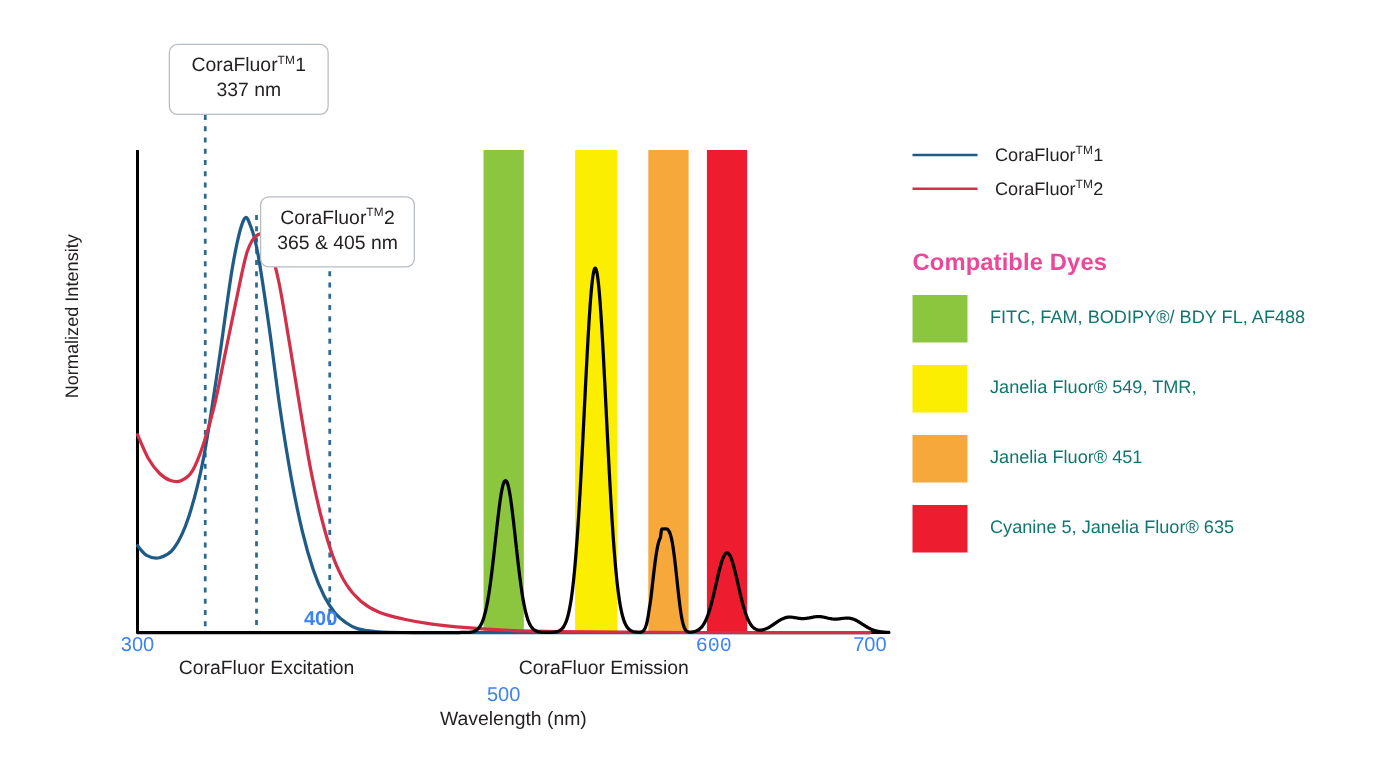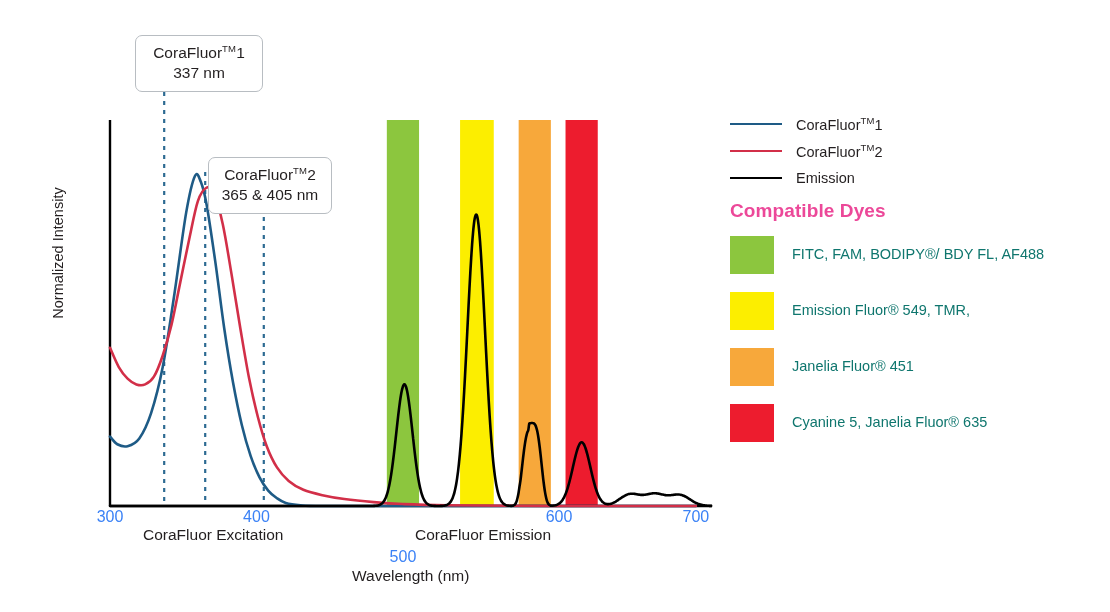--- a/index.html
+++ b/index.html
@@ -115,53 +115,49 @@
     </span>
     <span class="l2">365 &amp; 405 nm</span>
   </div>
 
   <div class="axlabel" id="ylabel">Normalized Intensity</div>
   <div class="axlabel" id="xlabel-excitation">CoraFluor Excitation</div>
   <div class="axlabel" id="xlabel-emission">CoraFluor Emission</div>
   <div class="axlabel" id="xlabel-wavelength">Wavelength (nm)</div>
   <div id="xticks">
       <div class="tick-label" style="left: 80px; top: 508px;">300</div>
-      <div class="tick-label" style="left: 226.472px; top: 508px;">400</div>
+      <div class="tick-label" style="left: 226.472px; top: 487px; font-weight: bold;">400</div>
       <div class="tick-label" style="left: 372.944px; top: 508px; margin-top: 40px;">500</div>
-      <div class="tick-label" style="left: 529px; top: 508px;">600</div>
+      <div class="tick-label" style="left: 541px; top: 508px; font-family: Liberation Mono, monospace;">600</div>
       <div class="tick-label" style="left: 665.888px; top: 508px;">700</div>
     </div>
 
   <div id="legend">
       <div class="legend-row">
         <div class="legend-swatch-line" style="border-top-color: rgb(30, 91, 134);"></div>
         <div class="legend-text"><span>CoraFluor</span><span class="tm">TM</span><span>1</span></div>
       </div>
       <div class="legend-row">
         <div class="legend-swatch-line" style="border-top-color: rgb(210, 47, 72);"></div>
         <div class="legend-text"><span>CoraFluor</span><span class="tm">TM</span><span>2</span></div>
-      </div>
-      <div class="legend-row">
-        <div class="legend-swatch-line" style="border-top-color: rgb(0, 0, 0);"></div>
-        <div class="legend-text"><span>Emission</span></div>
       </div>
     </div>
 
   <div id="dyes-title">Compatible Dyes</div>
   <div id="dyes-list">
       <div class="dye-row">
         <div class="dye-swatch" style="background: rgb(140, 198, 62);"></div>
         <div class="dye-text">
           <div>FITC, FAM, BODIPY®/ BDY FL, AF488</div>
         </div>
       </div>
       <div class="dye-row">
         <div class="dye-swatch" style="background: rgb(252, 238, 0);"></div>
         <div class="dye-text">
-          <div>Emission Fluor® 549, TMR,</div>
+          <div>Janelia Fluor® 549, TMR,</div>
         </div>
       </div>
       <div class="dye-row">
         <div class="dye-swatch" style="background: rgb(247, 168, 59);"></div>
         <div class="dye-text">
           <div>Janelia Fluor® 451</div>
         </div>
       </div>
       <div class="dye-row">
         <div class="dye-swatch" style="background: rgb(237, 28, 46);"></div>

